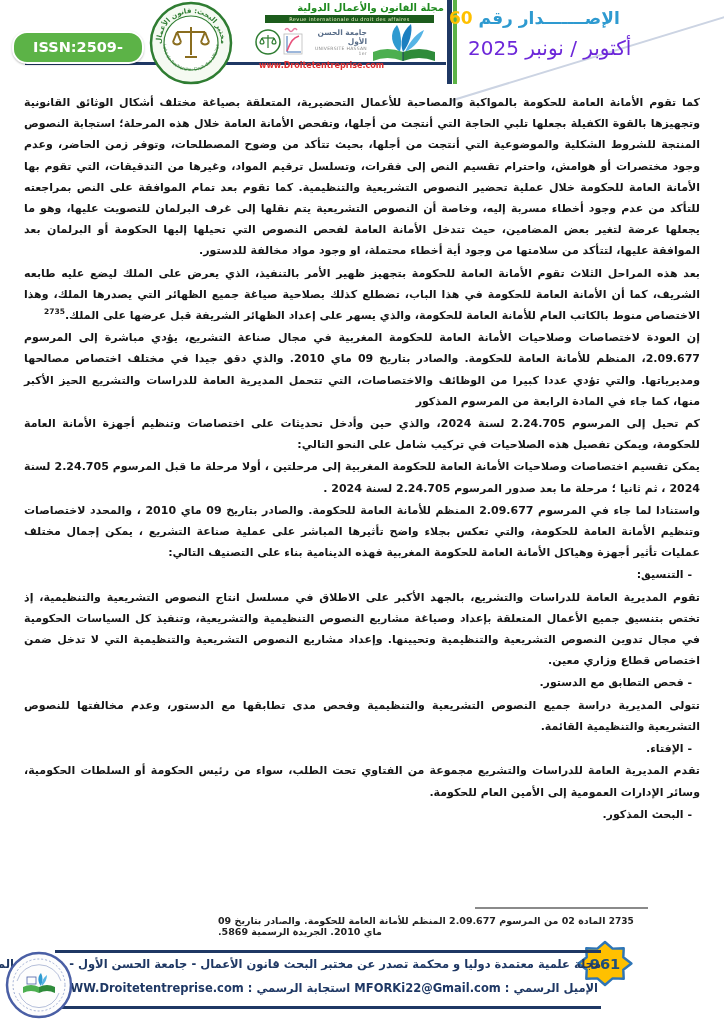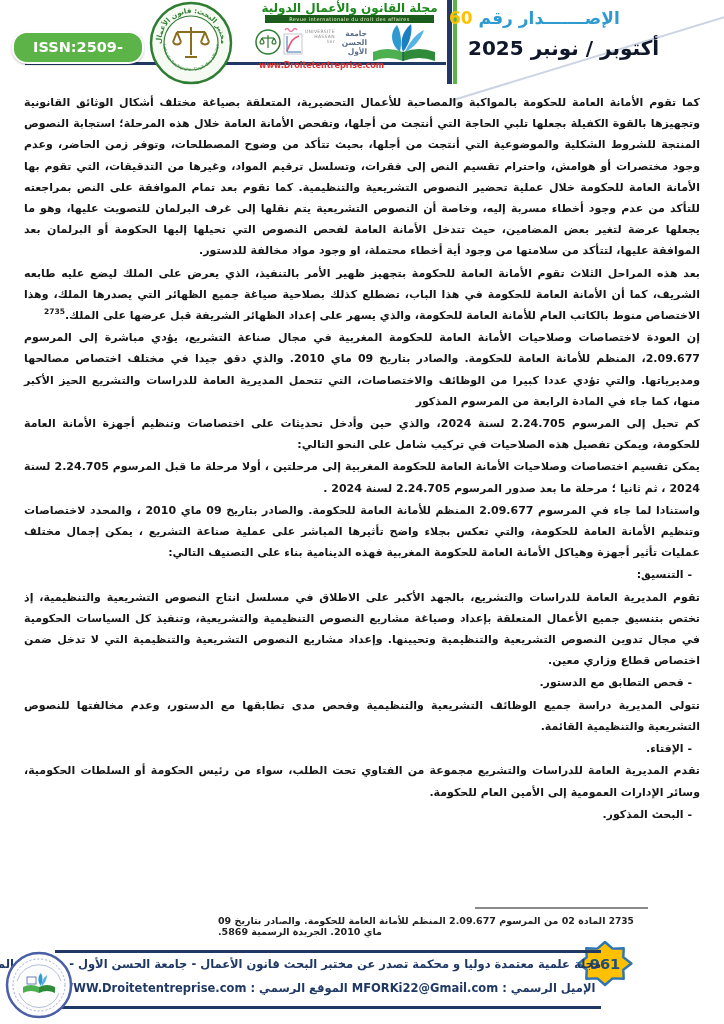--- a/index.html
+++ b/index.html
@@ -5,41 +5,41 @@
   html,body{margin:0;padding:0;background:#e8e8e8;}
   .page{position:relative;width:724px;height:1024px;background:#ffffff;margin:0 auto;
         overflow:hidden;font-family:"DejaVu Sans",sans-serif;}
   
   .header-rule{position:absolute;left:25px;top:62px;width:421px;height:3px;background:#1F3864;z-index:1;}
   .issn-pill{position:absolute;left:12px;top:31px;width:128px;height:29px;border-radius:15px;
              background:#5CB347;border:2px solid #ffffff;box-shadow:0 1px 2px rgba(0,0,0,.25);
              color:#ffffff;font-weight:bold;font-size:14.5px;line-height:29px;text-align:center;z-index:3;}
   .lab-seal{position:absolute;left:149px;top:1px;width:84px;height:84px;z-index:2;}
   .banner{position:absolute;left:255px;top:2px;width:189px;height:80px;z-index:2;}
-  .banner-title{color:#1E8A1E;font-size:12px;font-weight:bold;text-align:center;direction:rtl;line-height:12px;}
+  .banner-title{color:#1E8A1E;font-size:10px;font-weight:bold;text-align:right;direction:rtl;line-height:12px;}
   .banner-strip{background:#1C5C1C;height:8px;margin:1px 10px 1px 10px;color:#f2f2c8;font-size:5px;
                 line-height:8px;text-align:center;overflow:hidden;letter-spacing:.4px;}
   .banner-mid{display:flex;align-items:center;height:36px;}
   .mini-seal{width:26px;height:26px;flex:0 0 26px;}
   .chart-ico{width:24px;height:30px;flex:0 0 24px;}
-  .univ{flex:0 0 62px;display:flex;align-items:flex-start;direction:rtl;}
+  .univ{flex:0 0 62px;display:flex;flex-direction:column;align-items:flex-start;direction:rtl;}
   .univ-ar{color:#5b6f8a;font-size:7.5px;font-weight:bold;}
   .univ-fr{color:#8a8a8a;font-size:4.5px;letter-spacing:.3px;}
   .bird{flex:0 0 74px;height:36px;}
   .banner-site{color:#E03030;font-size:8px;font-weight:bold;text-align:left;padding-left:4px;margin-top:1px;}
   .vbar{position:absolute;top:0;height:84px;}
   .vbar-navy{left:447px;width:4.5px;background:#1F3864;}
   .vbar-green{left:453px;width:3.5px;background:#5CB347;}
   .diag{position:absolute;left:450px;top:100px;width:300px;height:1.5px;background:#ccd4e3;
         transform:rotate(-17deg);transform-origin:left center;z-index:0;}
   .issue-line{position:absolute;left:449px;top:8px;direction:rtl;font-size:17px;font-weight:bold;
               color:#2E9AD0;z-index:1;white-space:nowrap;}
   .issue-num{color:#FFC000;}
-  .date-line{position:absolute;left:468px;top:36px;direction:rtl;font-size:20px;font-weight:bold;
-             color:#0f172a;z-index:1;white-space:nowrap;}
+  .date-line{position:absolute;left:468px;top:36px;direction:rtl;font-size:20px;font-weight:normal;
+             color:#6d28d9;z-index:1;white-space:nowrap;}
   
   .doc-body{position:absolute;top:92px;right:24px;left:24px;direction:rtl;text-align:justify;
             font-size:11px;line-height:21.2px;color:#161616;font-weight:bold;z-index:1;}
   .doc-body p{margin:0 0 1px 0;}
   .subhead{padding-right:8px;margin-top:1px !important;}
   .fn-ref{font-size:7.5px;vertical-align:super;line-height:0;}
   
   .fn-sep{position:absolute;top:907px;right:76px;width:173px;height:2px;background:#8a8a8a;}
   .footnote{position:absolute;top:915px;right:76px;width:430px;direction:rtl;text-align:left;
             font-size:9.5px;font-weight:bold;color:#222;}
@@ -141,21 +141,21 @@
   <main class="doc-body">
     <p>كما تقوم الأمانة العامة للحكومة بالمواكبة والمصاحبة للأعمال التحضيرية، المتعلقة بصياغة مختلف أشكال الوثائق القانونية وتجهيزها بالقوة الكفيلة بجعلها تلبي الحاجة التي أنتجت من أجلها، وتفحص الأمانة العامة خلال هذه المرحلة؛ استجابة النصوص المنتجة للشروط الشكلية والموضوعية التي أنتجت من أجلها، بحيث تتأكد من وضوح المصطلحات، وتوفر زمن الحاضر، وعدم وجود مختصرات أو هوامش، واحترام تقسيم النص إلى فقرات، وتسلسل ترقيم المواد، وغيرها من التدقيقات، التي تقوم بها الأمانة العامة للحكومة خلال عملية تحضير النصوص التشريعية والتنظيمية. كما تقوم بعد تمام الموافقة على النص بمراجعته للتأكد من عدم وجود أخطاء مسربة إليه، وخاصة أن النصوص التشريعية يتم نقلها إلى غرف البرلمان للتصويت عليها، وهو ما يجعلها عرضة لتغير بعض المضامين، حيث تتدخل الأمانة العامة لفحص النصوص التي تحيلها إليها الحكومة أو البرلمان بعد الموافقة عليها، لتتأكد من سلامتها من وجود أية أخطاء محتملة، او وجود مواد مخالفة للدستور.</p>
     <p><span>بعد هذه المراحل الثلاث تقوم الأمانة العامة للحكومة بتجهيز ظهير الأمر بالتنفيذ، الذي يعرض على الملك ليضع عليه طابعه الشريف، كما أن الأمانة العامة للحكومة في هذا الباب، تضطلع كذلك بصلاحية صياغة جميع الظهائر التي يصدرها الملك، وهذا الاختصاص منوط بالكاتب العام للأمانة العامة للحكومة، والذي يسهر على إعداد الظهائر الشريفة قبل عرضها على الملك.</span><sup class="fn-ref">2735</sup></p>
     <p>إن العودة لاختصاصات وصلاحيات الأمانة العامة للحكومة المغربية في مجال صناعة التشريع، يؤدي مباشرة إلى المرسوم 2.09.677، المنظم للأمانة العامة للحكومة. والصادر بتاريخ 09 ماي 2010. والذي دقق جيدا في مختلف اختصاص مصالحها ومديرياتها. والتي تؤدي عددا كبيرا من الوظائف والاختصاصات، التي تتحمل المديرية العامة للدراسات والتشريع الحيز الأكبر منها، كما جاء في المادة الرابعة من المرسوم المذكور</p>
     <p>كم تحيل إلى المرسوم 2.24.705 لسنة 2024، والذي حين وأدخل تحديثات على اختصاصات وتنظيم أجهزة الأمانة العامة للحكومة، ويمكن تفصيل هذه الصلاحيات في تركيب شامل على النحو التالي:</p>
     <p>يمكن تقسيم اختصاصات وصلاحيات الأمانة العامة للحكومة المغربية إلى مرحلتين ، أولا مرحلة ما قبل المرسوم 2.24.705 لسنة 2024 ، ثم ثانيا ؛ مرحلة ما بعد صدور المرسوم 2.24.705 لسنة 2024 .</p>
     <p>واستنادا لما جاء في المرسوم 2.09.677 المنظم للأمانة العامة للحكومة. والصادر بتاريخ 09 ماي 2010 ، والمحدد لاختصاصات وتنظيم الأمانة العامة للحكومة، والتي تعكس بجلاء واضح تأثيرها المباشر على عملية صناعة التشريع ، يمكن إجمال مختلف عمليات تأثير أجهزة وهياكل الأمانة العامة للحكومة المغربية فهذه الدينامية بناء على التصنيف التالي:</p>
     <p class="subhead">- التنسيق:</p>
     <p>تقوم المديرية العامة للدراسات والتشريع، بالجهد الأكبر على الاطلاق في مسلسل انتاج النصوص التشريعية والتنظيمية، إذ تختص بتنسيق جميع الأعمال المتعلقة بإعداد وصياغة مشاريع النصوص التنظيمية والتشريعية، وتنفيذ كل السياسات الحكومية في مجال تدوين النصوص التشريعية والتنظيمية وتحيينها. وإعداد مشاريع النصوص التشريعية والتنظيمية التي لا تدخل ضمن اختصاص قطاع وزاري معين.</p>
     <p class="subhead">- فحص التطابق مع الدستور.</p>
-    <p>تتولى المديرية دراسة جميع الوظائف التشريعية والتنظيمية وفحص مدى تطابقها مع الدستور، وعدم مخالفتها للنصوص التشريعية والتنظيمية القائمة.</p>
+    <p>تتولى المديرية دراسة جميع النصوص التشريعية والتنظيمية وفحص مدى تطابقها مع الدستور، وعدم مخالفتها للنصوص التشريعية والتنظيمية القائمة.</p>
     <p class="subhead">- الإفتاء.</p>
     <p>تقدم المديرية العامة للدراسات والتشريع مجموعة من الفتاوي تحت الطلب، سواء من رئيس الحكومة أو السلطات الحكومية، وسائر الإدارات العمومية إلى الأمين العام للحكومة.</p>
     <p class="subhead">- البحث المذكور.</p>
   </main>
 
   <div class="fn-sep"></div>
   <div class="footnote">
     <span class="fn-num">2735</span>
     <span>المادة 02 من المرسوم 2.09.677 المنظم للأمانة العامة للحكومة. والصادر بتاريخ 09 ماي 2010. الجريدة الرسمية 5869.</span>
   </div>
@@ -165,21 +165,21 @@
       <polygon points="54,22 45.7,28.3 46.1,37.6 34.8,37.2 27,44 19.2,37.2 7.9,37.6 8.3,28.3 0,22 8.3,15.7 7.9,6.4 19.2,6.8 27,0 34.8,6.8 46.1,6.4 45.7,15.7" fill="#FFC000" stroke="#2E75B6" stroke-width="2.5" stroke-linejoin="round"></polygon>
       <text x="27" y="28" text-anchor="middle" font-size="15" font-weight="bold" fill="#1F4E79">961</text>
     </svg>
   </div>
 
   <div class="foot-rule fr-top"></div>
   <div class="foot-line1">مجلة علمية معتمدة دوليا و محكمة تصدر عن مختبر البحث قانون الأعمال - جامعة الحسن الأول - سطات - المغرب</div>
   <div class="foot-line2">
     <span>الإميل الرسمي :</span>
     <span class="lat">MFORKi22@Gmail.com</span>
-    <span>الموقع الرسمي :</span>
+    <span>استجابة الرسمي :</span>
     <span class="lat">WWW.Droitetentreprise.com</span>
   </div>
   <div class="foot-rule fr-bot"></div>
 
   <div class="stamp">
     <svg viewBox="0 0 68 68" width="68" height="68">
       <circle cx="34" cy="34" r="32" fill="#fdfdfd" stroke="#4A5FA5" stroke-width="2.5"></circle>
       <circle cx="34" cy="34" r="26" fill="none" stroke="#8a9cc9" stroke-width="0.8" stroke-dasharray="2 2"></circle>
       <g>
         <path d="M18 36 Q26 32 34 36 L34 42 Q26 38 18 42 Z" fill="#4CAF50"></path>

